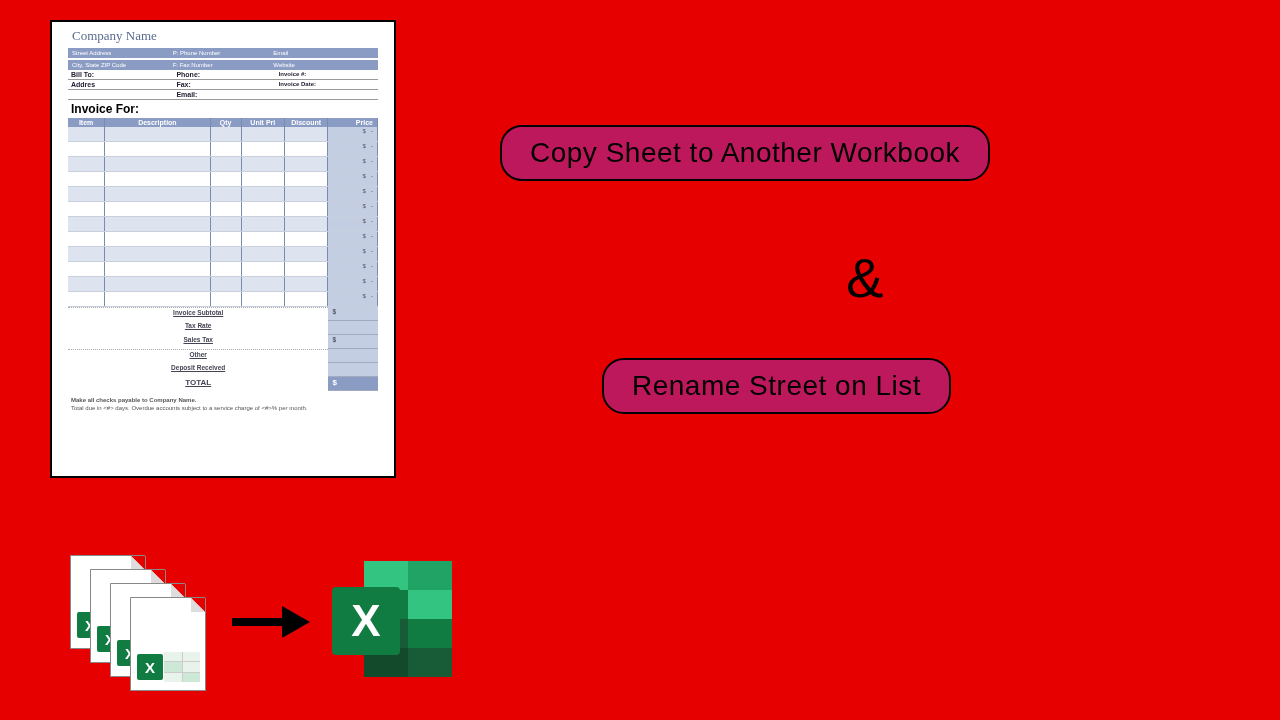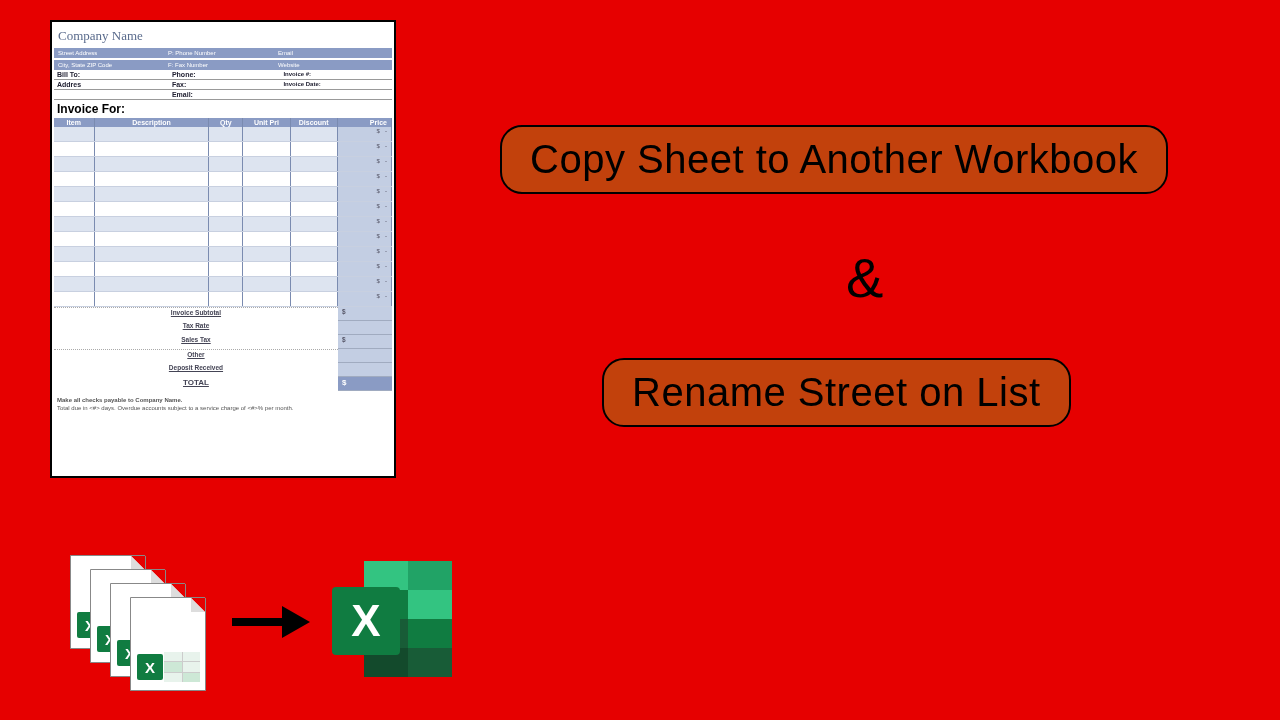--- a/index.html
+++ b/index.html
@@ -14,21 +14,21 @@
   
   
   .invoice-thumb {
     position: absolute;
     left: 50px;
     top: 20px;
     width: 346px;
     height: 458px;
     background: #fff;
     border: 2px solid #000;
-    padding: 4px 2px;
+    padding: 4px 16px;
     font-size: 7px;
   }
   .inv-title {
     font-family: 'Comic Sans MS', cursive;
     font-size: 13px;
     color: #5a6b8c;
     padding: 2px 4px;
   }
   .inv-headerbar {
     background: #8a9bc4;
@@ -109,27 +109,27 @@
     color: #555;
     padding: 2px 3px;
     line-height: 1.3;
     margin-top: 4px;
   }
   .inv-foot .b { font-weight: bold; }
   
   
   .pill {
     position: absolute;
-    background: #c2410c;
+    background: #be185d;
     border: 2.5px solid #000;
     border-radius: 22px;
     padding: 10px 28px;
     font-family: 'Impact', 'Arial Black', sans-serif;
     font-stretch: condensed;
-    font-size: 40px;
+    font-size: 28px;
     letter-spacing: 0.5px;
     color: #000;
     white-space: nowrap;
   }
   .pill1 { left: 500px; top: 125px; }
   .pill2 { left: 602px; top: 358px; }
   .amp {
     position: absolute;
     left: 846px;
     top: 245px;

